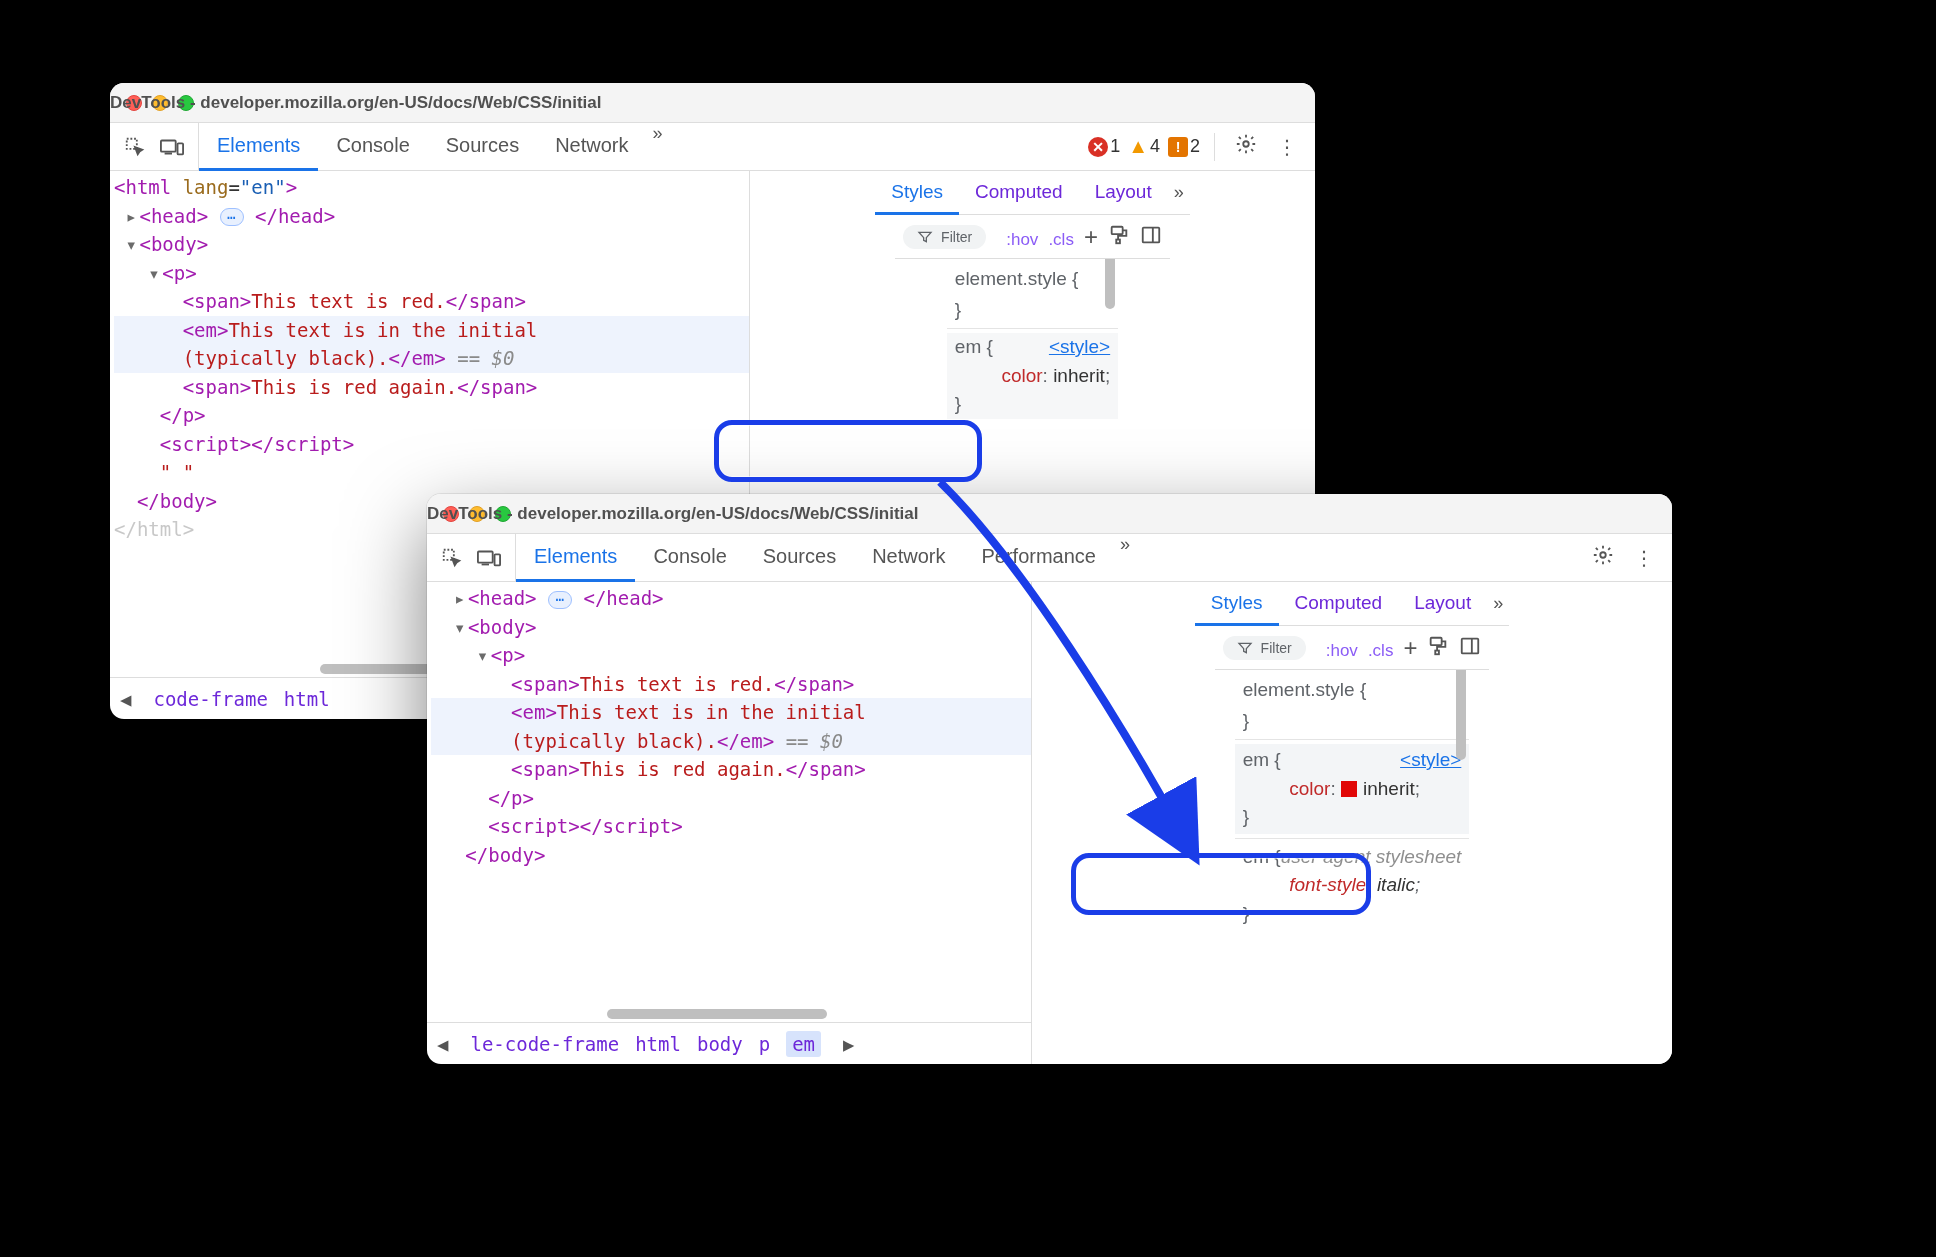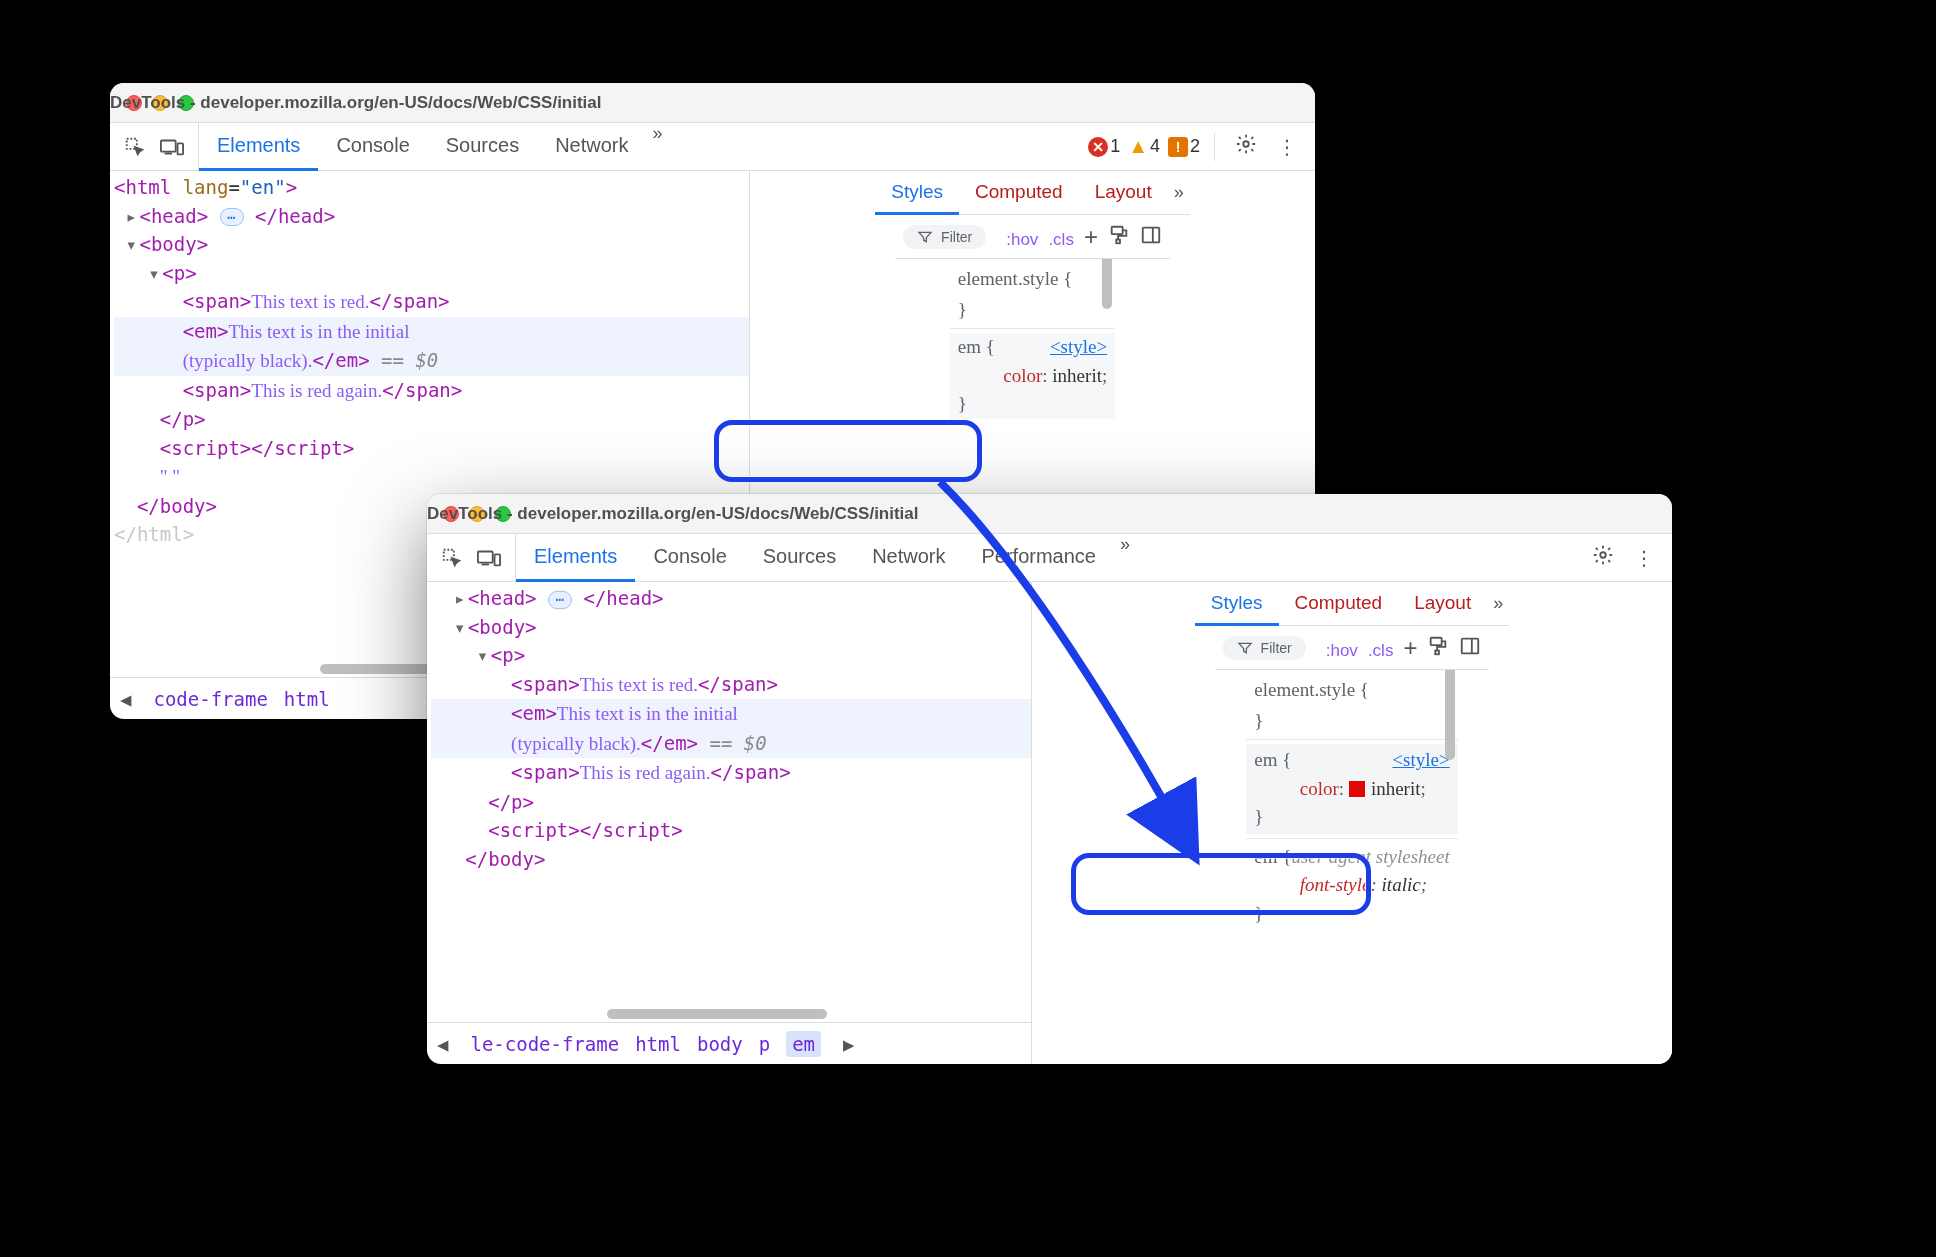--- a/index.html
+++ b/index.html
@@ -85,46 +85,46 @@
   .flag-info { width: 20px; height: 20px; background: #e37400; color:#fff; display:inline-flex; align-items:center; justify-content:center; font-size:14px; font-weight:600; border-radius:3px;}
   .gear, .kebab { color: #555; font-size: 20px; padding: 0 6px; }
 
   .content { display: flex; flex: 1; min-height: 0; }
   .dom-pane { flex: 1; display: flex; flex-direction: column; border-right: 1px solid #ddd; min-width: 0; }
   .dom-scroll { flex: 1; overflow: auto; font-family: Menlo, Consolas, monospace; font-size: 19px; line-height: 1.5; padding: 2px 0 2px 4px; position: relative; }
   .dom-line { white-space: pre; color: #333; }
   .tag { color: #a21caf; }
   .attr-name { color: #9a6b1d; }
   .attr-val { color: #1a5fb4; }
-  .txt { color: #8b5cf6; font-family: Liberation Serif, serif; }
+  .txt { color: #b91c1c; }
   .highlight-line { background: #eef3fd; }
   .dollar0 { color: #8a8a8a; font-style: italic; }
   .arrow { color: #6b6b6b; display:inline-block; width:14px; }
   .ellipsis-pill {
     display: inline-flex; align-items: center; justify-content: center;
     background: #e8f0fe; border: 1px solid #9ec0ff; border-radius: 10px;
     font-size: 14px; width: 24px; height: 18px; color: #1a73e8;
     vertical-align: 1px;
   }
 
   .crumbs { display: flex; align-items: center; height: 42px; border-top: 1px solid #ddd; font-family: Menlo, Consolas, monospace; font-size: 19px; color: #555; padding: 0 4px; gap: 16px; }
   .crumbs .nav-arrow { color: #555; padding: 0 6px; }
   .crumb { color: #6d28d9; }
   .crumb.active { background: #d7e3fc; border-radius: 3px; padding: 2px 6px; }
 
   .sty-pane { width: 480px; display: flex; flex-direction: column; min-height: 0; background:#fff;align-items:center; }
   .sty-tabs { display:flex; align-items:center; height:44px; border-bottom:1px solid #ddd; }
-  .sty-tab { padding: 0 16px; height:100%; display:flex; align-items:center; font-size:19px; color:#b91c1c; border-bottom:3px solid transparent; margin-bottom:-1px; cursor:pointer;}
+  .sty-tab { padding: 0 16px; height:100%; display:flex; align-items:center; font-size:19px; color:#6d28d9; border-bottom:3px solid transparent; margin-bottom:-1px; cursor:pointer;}
   .sty-tab.active { color:#1a73e8; border-bottom-color:#1a73e8; }
   .sty-toolbar { display:flex; align-items:center; height:44px; border-bottom:1px solid #ddd; padding: 4px 8px; gap:10px;}
   .filter-pill { display:flex; align-items:center; gap:8px; background:#f1f3f4; border-radius:20px; padding:4px 14px; color:#5f6368; font-size:14px; }
   .spacer { flex:1; }
   .tb-pseudo { font-size:17px; color:#8b5cf6;margin-top:6px; }
   .tb-ico { color:#555; }
-  .sty-body { flex:1; overflow:auto; font-family: Liberation Serif, serif; font-size:19px; line-height:1.5; padding: 4px 8px; position:relative;}
+  .sty-body { flex:1; overflow:auto; font-family: Liberation Sans, sans-serif; font-size:19px; line-height:1.5; padding: 4px 8px; position:relative;}
   .rule { margin: 2px 0; color:#5f6368;}
   .sel { color:#5f6368; }
   .brace { color:#5f6368; }
   .prop { color:#c02a2a;margin-left:36px; }
   .val { color:#333; }
   .source-link { float:right; color:#1a73e8; text-decoration:underline; }
   .ua-note { float:right; color:#8f8f8f; font-style:italic; }
   .it { font-style: italic; }
   .swatch { display:inline-block; width:16px; height:16px; vertical-align:-2px; margin-right:6px;}
   .swatch.red { background:#e10707; }

